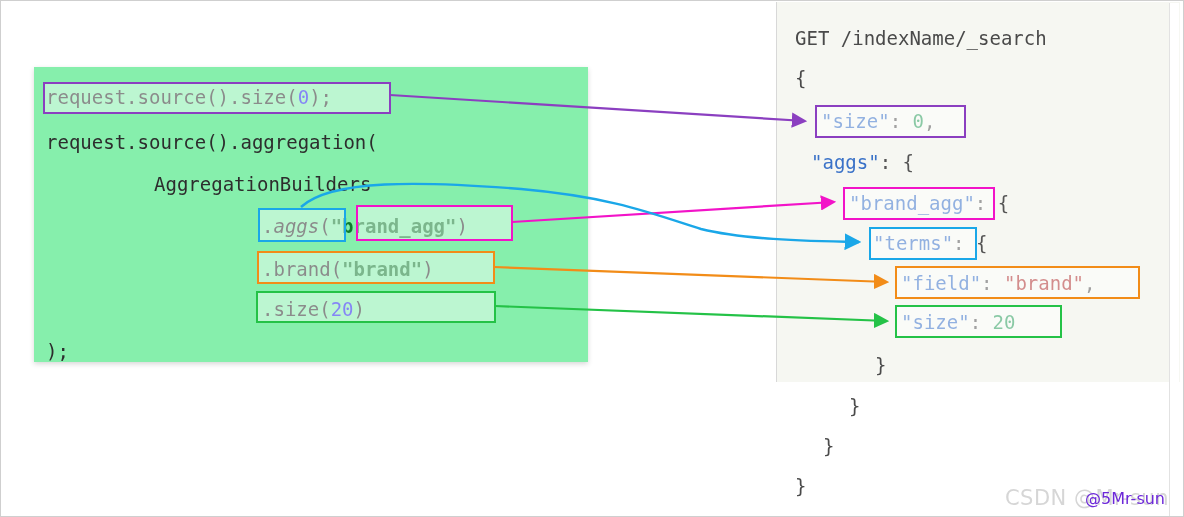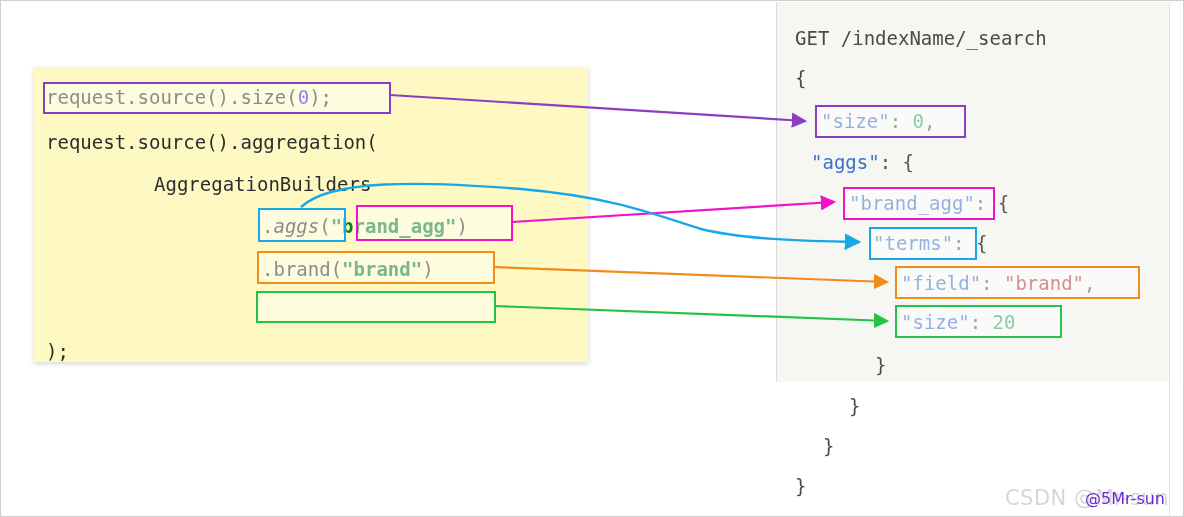--- a/index.html
+++ b/index.html
@@ -25,21 +25,21 @@
     box-sizing:border-box;
   }
   #right-scroll-gutter{
     position:absolute;right:1px;top:1px;width:9px;height:513px;
     background:#ffffff;border-left:1px solid #e2e2e2;
   }
 
   
   #code-card{
     position:absolute;left:32px;top:65px;width:554px;height:295px;
-    background:#fef9c3;
+    background:#86efac;
     box-shadow:0 2px 5px rgba(0,0,0,.16);
     box-sizing:border-box;
   }
   .code-line{
     position:absolute;
     font-size:19px;line-height:24px;
     color:#2d2d2d;
     white-space:pre;
     letter-spacing:0px;
   }
@@ -102,20 +102,21 @@
       <div class="code-line" style="left:12px;top:18px;"><span class="t-plain">request.source().size(</span><span class="t-num">0</span><span class="t-plain">);</span></div>
 
       <div class="code-line" style="left:12px;top:63px;">request.source().aggregation(</div>
 
       <div class="code-line" style="left:120px;top:105px;">AggregationBuilders</div>
 
       <div class="code-line" style="left:228px;top:147px;"><span class="t-plain">.</span><span class="t-ital">aggs</span><span class="t-plain">(</span><span class="t-strg">"brand_agg"</span><span class="t-plain">)</span></div>
 
       <div class="code-line" style="left:228px;top:190px;"><span class="t-plain">.brand(</span><span class="t-strg">"brand"</span><span class="t-plain">)</span></div>
 
+      <div class="code-line" style="left:228px;top:230px;"><span class="t-plain">.size(</span><span class="t-num">20</span><span class="t-plain">)</span></div>
 
       <div class="code-line" style="left:12px;top:272px;">);</div>
 
     </div>
 
     <div class="hl hl-purple" style="left:41px;top:80px;width:348px;height:32px;"></div>
     <div class="hl hl-cyan" style="left:256px;top:206px;width:88px;height:34px;"></div>
     <div class="hl hl-magenta" style="left:354px;top:203px;width:157px;height:36px;"></div>
     <div class="hl hl-orange" style="left:255px;top:249px;width:238px;height:33px;"></div>
     <div class="hl hl-green" style="left:254px;top:289px;width:240px;height:32px;"></div>

